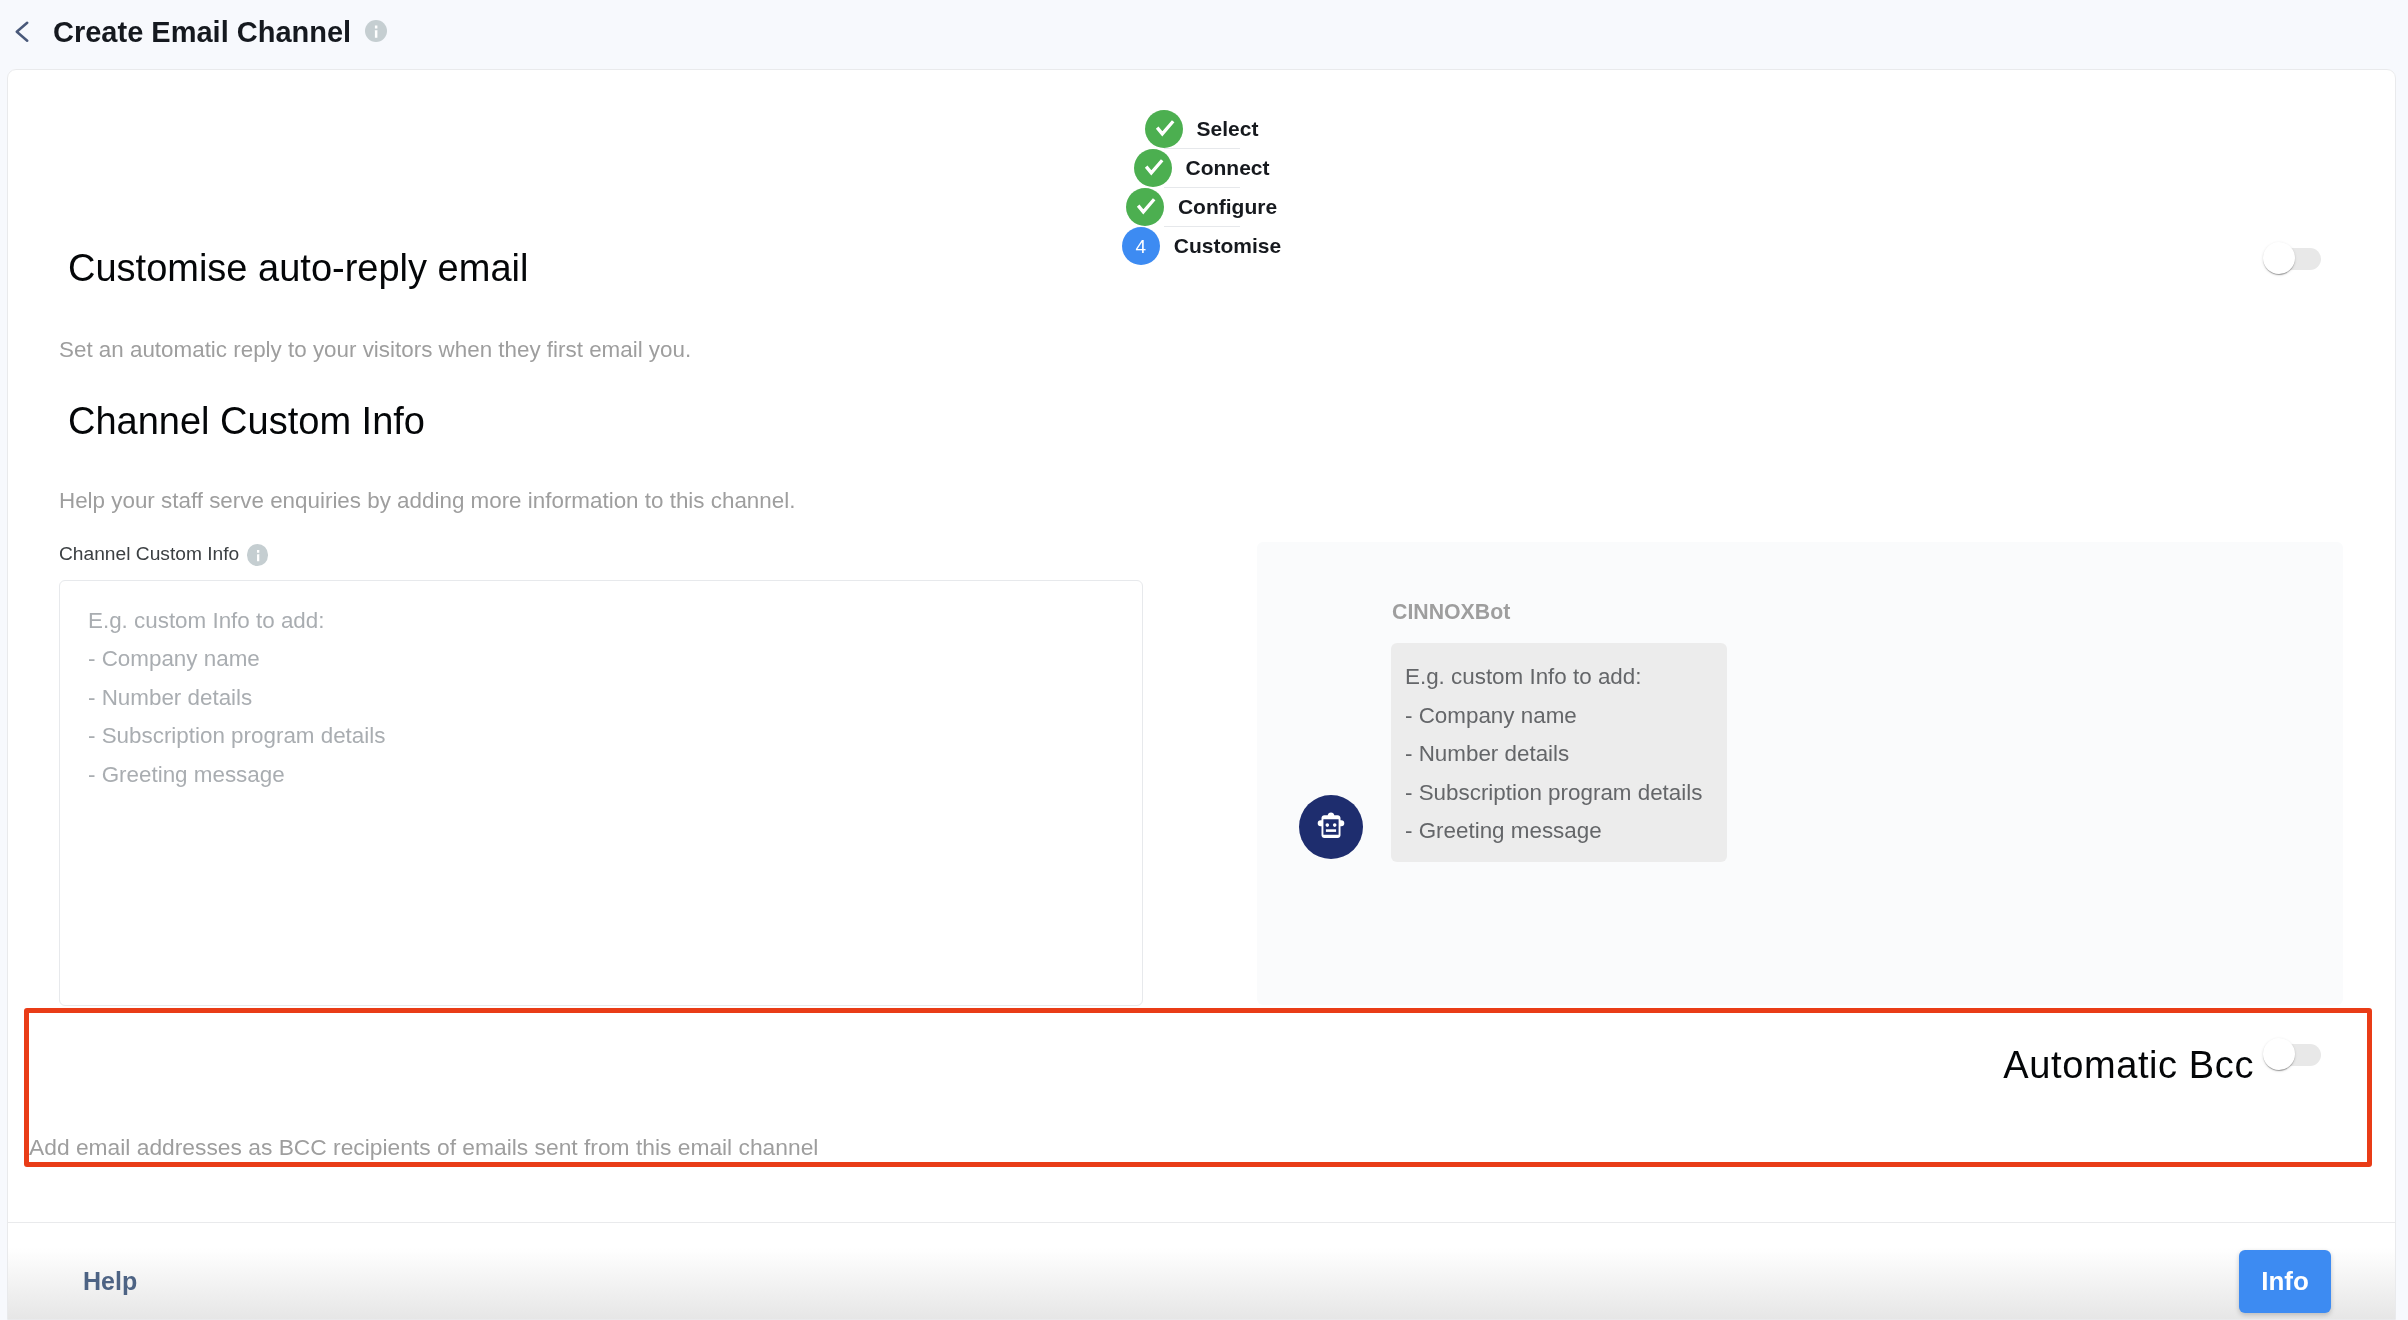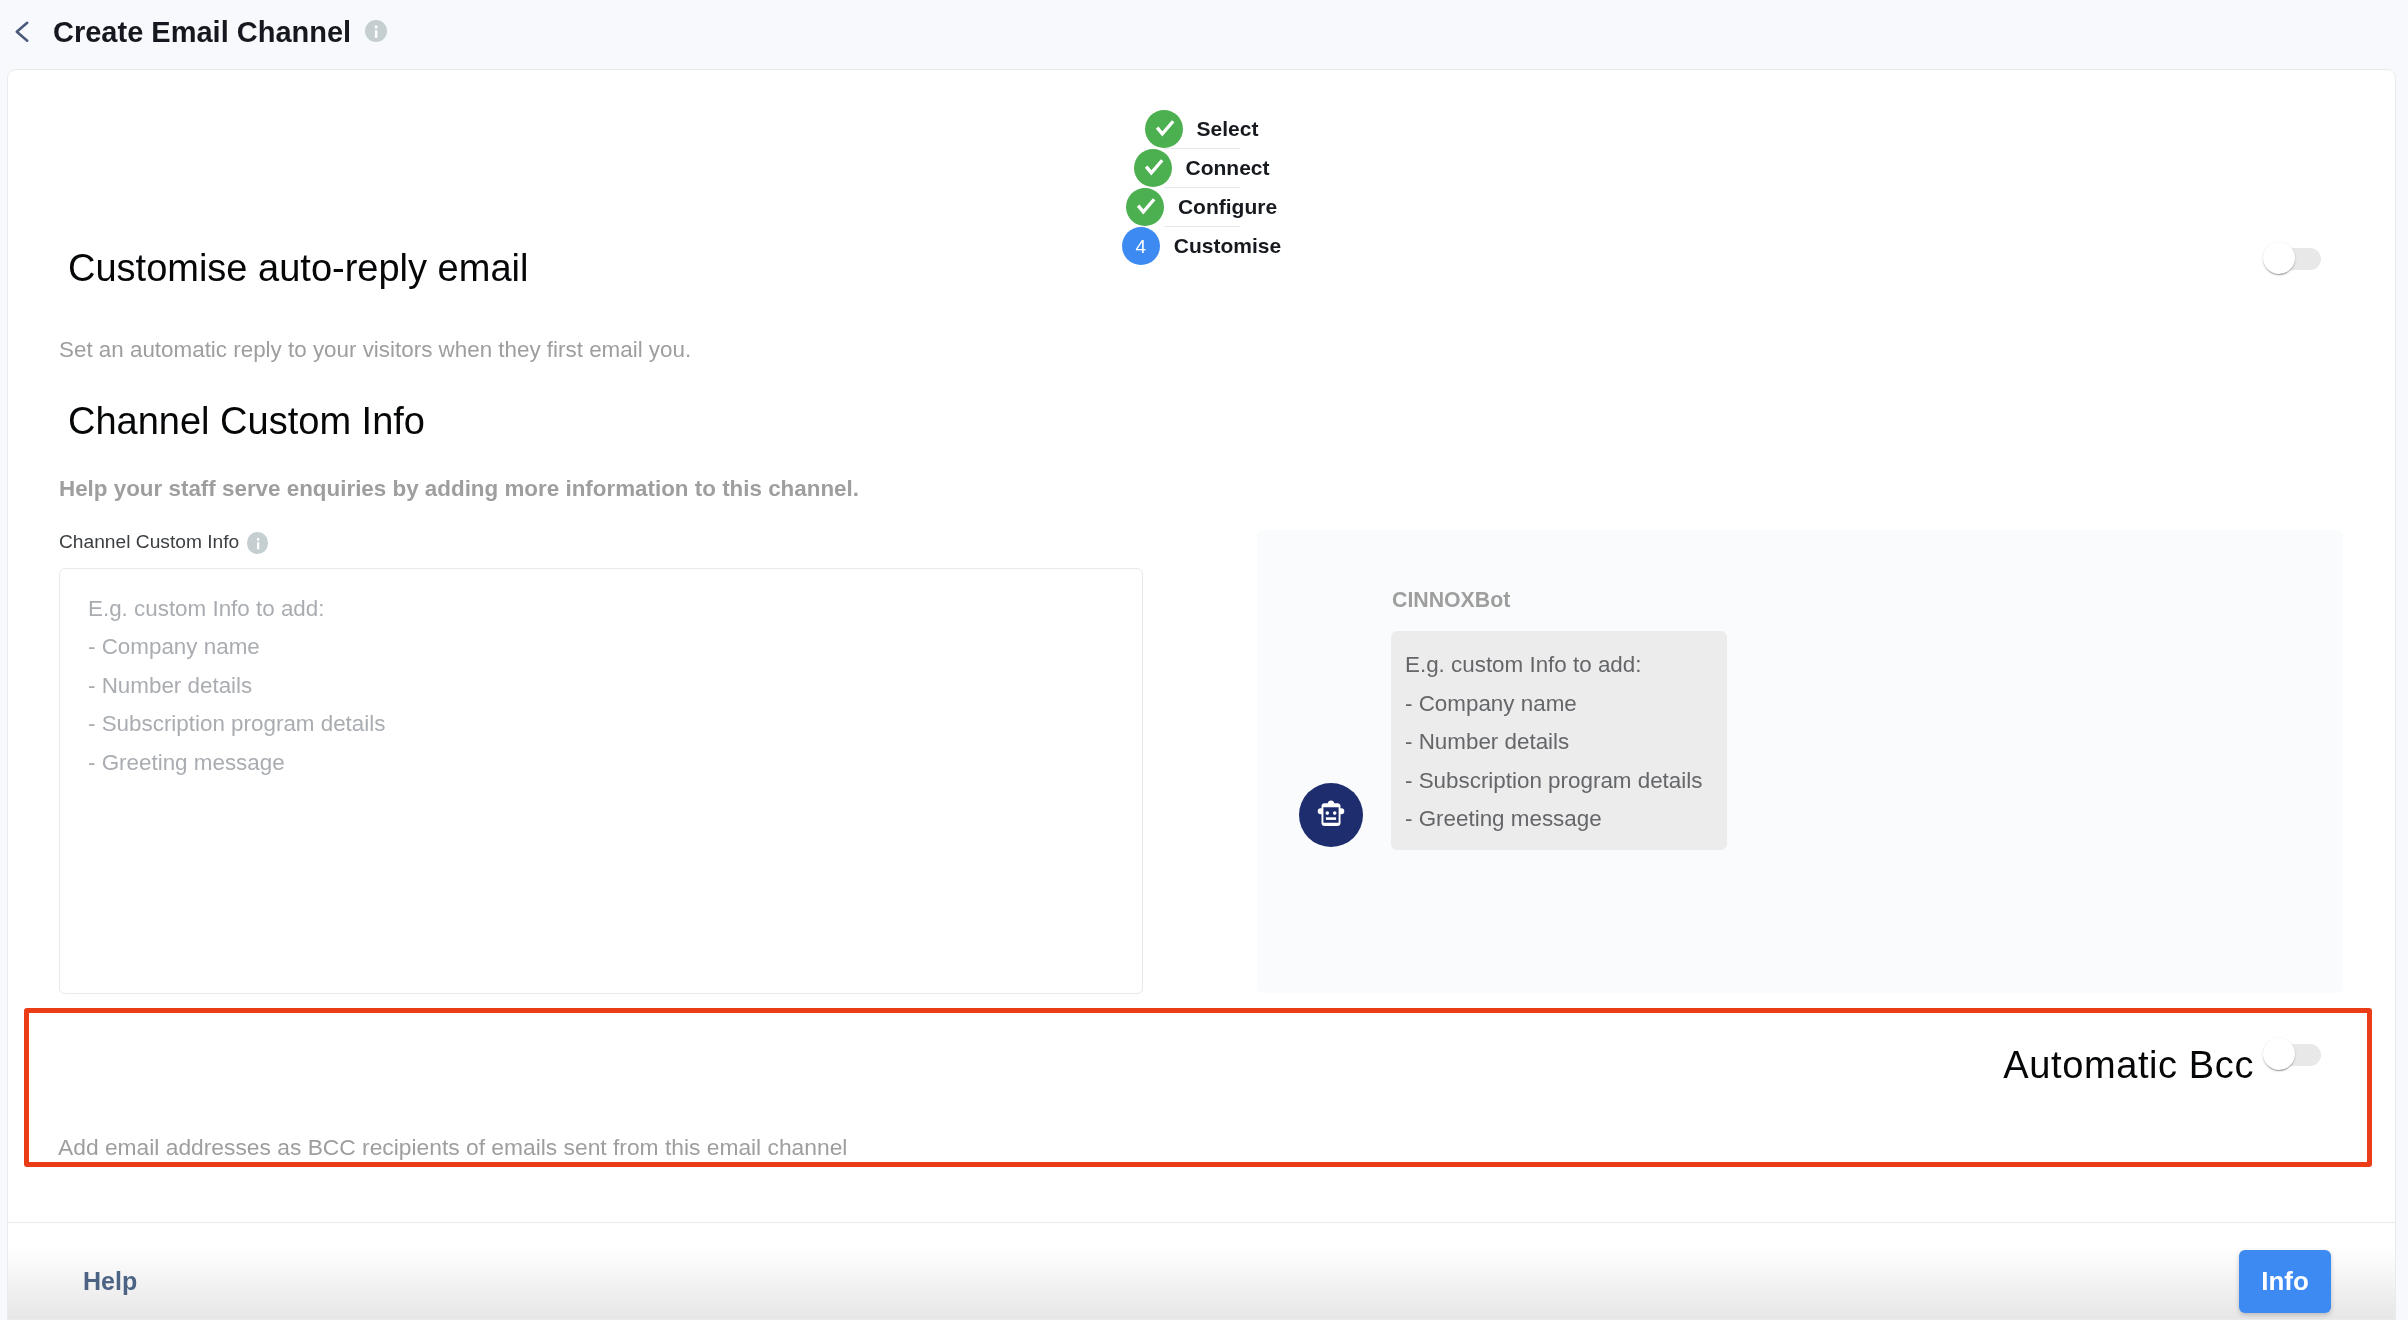--- a/index.html
+++ b/index.html
@@ -134,21 +134,21 @@
         <div class="toggle" style="margin-top:5px;">
           <div class="track"></div>
           <div class="knob"></div>
         </div>
       </div>
       <div class="sec-desc" style="padding-left:51px;margin-top:38px;">Set an automatic reply to your visitors when they first email you.</div>
     </div>
 
     <div class="sec" style="top:320px;">
       <h2 class="sec-title" style="padding-left:51px;">Channel Custom Info</h2>
-      <div class="sec-desc" style="padding-left:51px;margin-top:33px;font-weight:bold;">Help your staff serve enquiries by adding more information to this channel.</div>
+      <div class="sec-desc" style="padding-left:51px;margin-top:45px;">Help your staff serve enquiries by adding more information to this channel.</div>
 
       <div style="position:relative;margin-top:28px;">
         <div class="field-label" style="padding-left:51px;">
           <span>Channel Custom Info</span>
           <span class="info-dot">
             <svg width="20" height="20" viewBox="0 0 20 20" aria-hidden="true">
               <rect x="9.0" y="4.9" width="2.3" height="2.9" rx="0.2" fill="#ffffff"></rect>
               <rect x="9.0" y="9.3" width="2.3" height="6.9" rx="0.2" fill="#ffffff"></rect>
             </svg>
           </span>
@@ -185,21 +185,21 @@
 
     <div class="bcc-wrap" style="left:16px;top:938px;width:2348px;height:159px;">
       <div class="sec" style="top:0;position:relative;">
         <div class="sec-row" style="padding:21px 46px 0 30px;justify-content:flex-end;">
           <h2 class="sec-title" style="letter-spacing:0.6px;">Automatic Bcc</h2>
           <div class="toggle" style="margin-top:4px;">
             <div class="track"></div>
             <div class="knob"></div>
           </div>
         </div>
-        <div class="sec-desc" style="padding-left:29px;margin-top:38px;font-size:22.8px;">Add email addresses as BCC recipients of emails sent from this email channel</div>
+        <div class="sec-desc" style="margin-top:38px;font-size:22.8px;">Add email addresses as BCC recipients of emails sent from this email channel</div>
       </div>
     </div>
 
     <div class="footer" style="top:1152px;height:99px;">
       <button class="back-btn" style="left:75px;top:44px;">Help</button>
       <button class="next-btn" style="left:2231px;top:27px;width:92px;height:63px;padding:0;">Info</button>
     </div>
 
   </div>
 </div>

